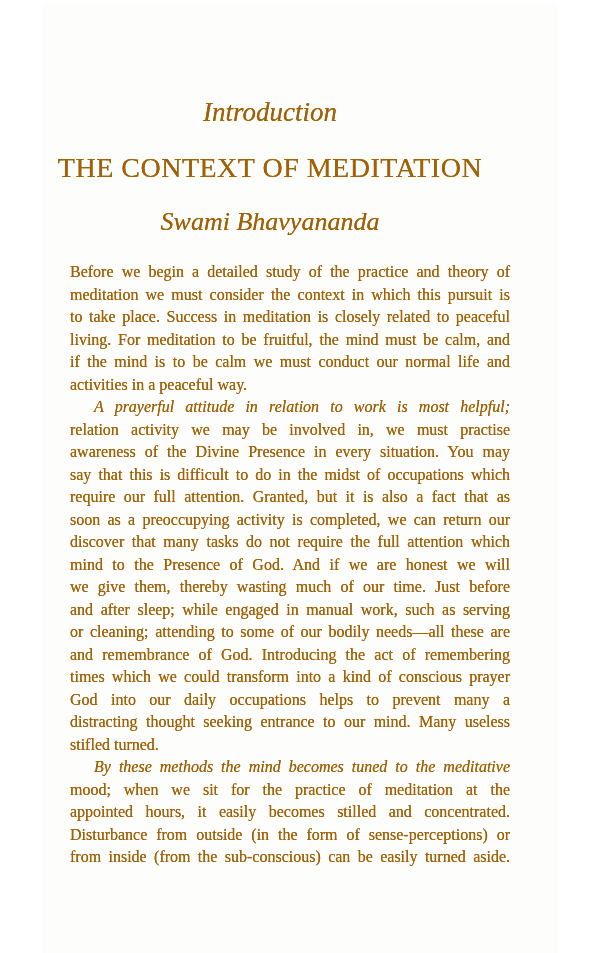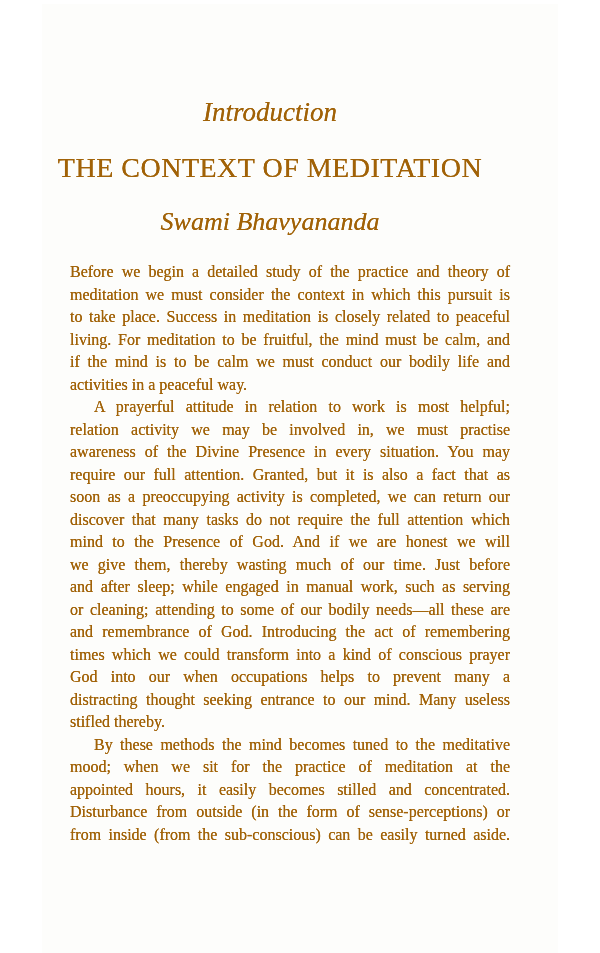--- a/index.html
+++ b/index.html
@@ -46,60 +46,61 @@
     line-height: 22.5px;
     text-shadow: 0 0 0.35px currentColor;
   }
   .para { margin: 0; }
   .ln {
     text-align: justify;
     text-align-last: justify;
     white-space: normal;
   }
   .ln.last { text-align-last: left; }
-  .ln.indent { padding-left: 24px; }
+  .ln.indent { padding-left: 24px; font-style: italic; }
 </style>
 </head>
 <body>
 
 <div class="page">
 
   <div class="headings">
     <div class="kicker">Introduction</div>
     <div class="title">THE CONTEXT OF MEDITATION</div>
     <div class="author">Swami Bhavyananda</div>
   </div>
 
   <div class="body-text">
 
     <div class="para">
       <div class="ln">Before we begin a detailed study of the practice and theory of</div>
       <div class="ln">meditation we must consider the context in which this pursuit is</div>
       <div class="ln">to take place. Success in meditation is closely related to peaceful</div>
       <div class="ln">living. For meditation to be fruitful, the mind must be calm, and</div>
-      <div class="ln">if the mind is to be calm we must conduct our bodily life and</div>
+      <div class="ln">if the mind is to be calm we must conduct our normal life and</div>
       <div class="ln last">activities in a peaceful way.</div>
     </div>
 
     <div class="para">
       <div class="ln indent">A prayerful attitude in relation to work is most helpful;</div>
       <div class="ln">relation activity we may be involved in, we must practise</div>
       <div class="ln">awareness of the Divine Presence in every situation. You may</div>
+      <div class="ln">say that this is difficult to do in the midst of occupations which</div>
       <div class="ln">require our full attention. Granted, but it is also a fact that as</div>
       <div class="ln">soon as a preoccupying activity is completed, we can return our</div>
       <div class="ln">discover that many tasks do not require the full attention which</div>
       <div class="ln">mind to the Presence of God. And if we are honest we will</div>
       <div class="ln">we give them, thereby wasting much of our time. Just before</div>
       <div class="ln">and after sleep; while engaged in manual work, such as serving</div>
       <div class="ln">or cleaning; attending to some of our bodily needs—all these are</div>
       <div class="ln">and remembrance of God. Introducing the act of remembering</div>
       <div class="ln">times which we could transform into a kind of conscious prayer</div>
-      <div class="ln">God into our when occupations helps to prevent many a</div>
+      <div class="ln">God into our daily occupations helps to prevent many a</div>
       <div class="ln">distracting thought seeking entrance to our mind. Many useless</div>
-      <div class="ln last">stifled thereby.</div>
+      <div class="ln last">stifled turned.</div>
     </div>
 
     <div class="para">
       <div class="ln indent">By these methods the mind becomes tuned to the meditative</div>
       <div class="ln">mood; when we sit for the practice of meditation at the</div>
       <div class="ln">appointed hours, it easily becomes stilled and concentrated.</div>
       <div class="ln">Disturbance from outside (in the form of sense-perceptions) or</div>
       <div class="ln">from inside (from the sub-conscious) can be easily turned aside.</div>
     </div>
 

